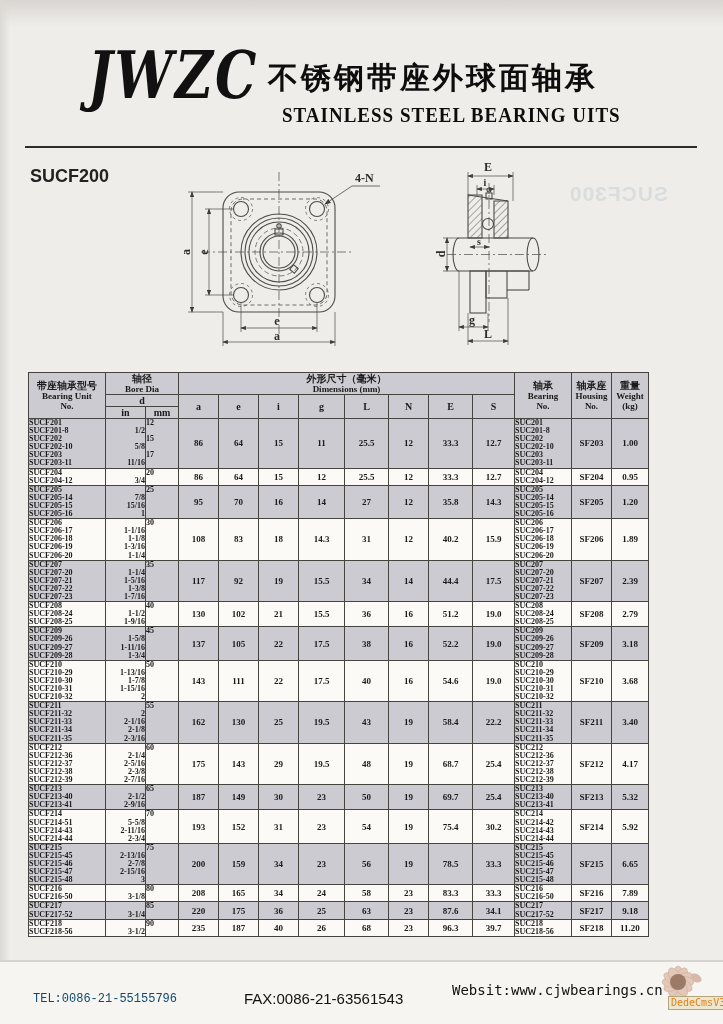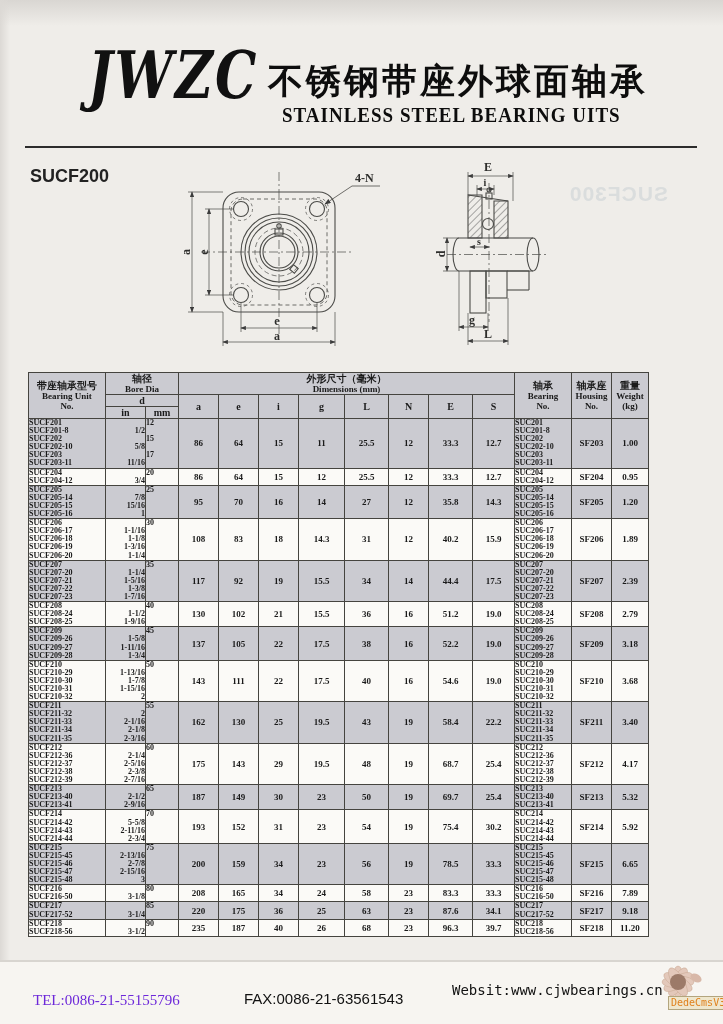--- a/index.html
+++ b/index.html
@@ -11,21 +11,21 @@
   .scan-edge-top{position:absolute;left:0;top:0;width:723px;height:26px;
     background:linear-gradient(#d9d6d2,#efede9);pointer-events:none;}
   .scan-edge-left{position:absolute;left:0;top:0;width:10px;height:1024px;
     background:linear-gradient(90deg,#dcd9d5,rgba(239,237,233,0));pointer-events:none;}
 
   
   .logo{position:absolute;left:88px;top:48px;width:130px;height:90px;
     font-family:"DejaVu Serif",serif;font-style:italic;font-weight:bold;
     font-size:52px;letter-spacing:2px;color:#111;transform:scaleY(1.25);}
   .title-cn{position:absolute;left:268px;top:58px;width:370px;
-    font-size:35px;font-weight:bold;letter-spacing:3px;white-space:nowrap;color:#0d0d0d;font-family:Liberation Serif, serif;}
+    font-size:30px;font-weight:bold;letter-spacing:3px;white-space:nowrap;color:#0d0d0d;font-family:Liberation Serif, serif;}
   .title-en{position:absolute;left:282px;top:104px;width:340px;
     font-size:19px;font-weight:bold;letter-spacing:1px;white-space:nowrap;color:#0d0d0d;
     font-family:"Liberation Serif",serif;transform:scaleY(1.15);}
   .header-rule{position:absolute;left:25px;top:146px;width:672px;height:2px;background:#2c2c2c;}
 
   
   .series-label{position:absolute;left:30px;top:166px;
     font-family:"Liberation Sans",sans-serif;font-weight:bold;font-size:18px;color:#222;}
   .ghost-mark{position:absolute;left:548px;top:182px;width:120px;
     font-family:"Liberation Sans",sans-serif;font-weight:bold;font-size:21px;
@@ -51,22 +51,22 @@
   .ln{font-size:8px;font-weight:bold;line-height:8.1px;white-space:nowrap;}
   .c-model{text-align:left;padding:1px 0 1px 3px;}
   .c-in{text-align:right;padding:1px 0 1px 6px;}
   .c-mm{text-align:left;padding:1px 0 1px 6px;}
   .c-brg{text-align:left;padding:1px 0 1px 4px;}
   .c-dim,.c-hsg,.c-wt{font-size:9px;font-weight:bold;text-align:center;}
 
   
   .page-bottom-edge{position:absolute;left:0;top:960px;width:723px;height:2px;background:#d8d5d0;}
   .footer-band{position:absolute;left:0;top:962px;width:723px;height:62px;background:#f7f5f1;}
-  .footer-tel{position:absolute;left:33px;top:992px;font-family:Liberation Serif, serif;
-    font-size:15px;color:#6d28d9;}
+  .footer-tel{position:absolute;left:33px;top:992px;font-family:Liberation Mono, monospace;
+    font-size:12px;color:#0c4a6e;}
   .footer-fax{position:absolute;left:244px;top:990px;font-family:Liberation Sans, sans-serif;
     font-size:15px;color:#111;}
   .footer-web{position:absolute;left:452px;top:982px;font-family:"DejaVu Sans Mono",monospace;
     font-size:14px;font-weight:normal;color:#111;}
   .flower{position:absolute;left:652px;top:958px;}
   .badge{position:absolute;left:644px;top:996px;padding:0 2px;
     border:1px solid #b3a57e;background:#efe7cd;color:#e0811c;
     font-family:"DejaVu Sans Mono",monospace;font-size:10px;line-height:12px;margin-left:24px;}
 </style>
 </head>
@@ -676,21 +676,21 @@
           <div class="ln">SUC213</div>
           <div class="ln">SUC213-40</div>
           <div class="ln">SUC213-41</div>
         </td>
         <td class="c-hsg">SF213</td>
         <td class="c-wt">5.32</td>
       </tr>
       <tr class="rw">
         <td class="c-model">
           <div class="ln">SUCF214</div>
-          <div class="ln">SUCF214-42</div>
+          <div class="ln">SUCF214-51</div>
           <div class="ln">SUCF214-43</div>
           <div class="ln">SUCF214-44</div>
         </td>
         <td class="c-in">
           <div class="ln">&nbsp;</div>
           <div class="ln">5-5/8</div>
           <div class="ln">2-11/16</div>
           <div class="ln">2-3/4</div>
         </td>
         <td class="c-mm">

